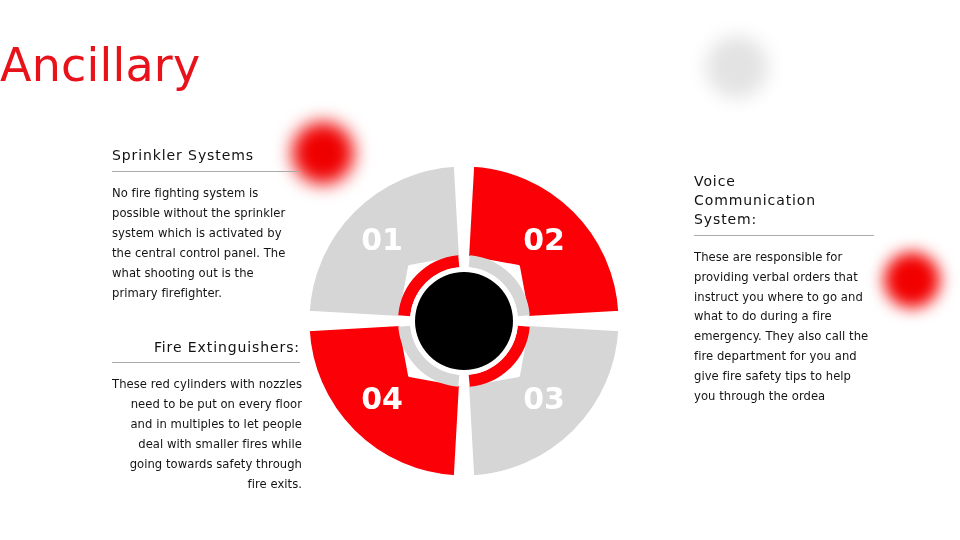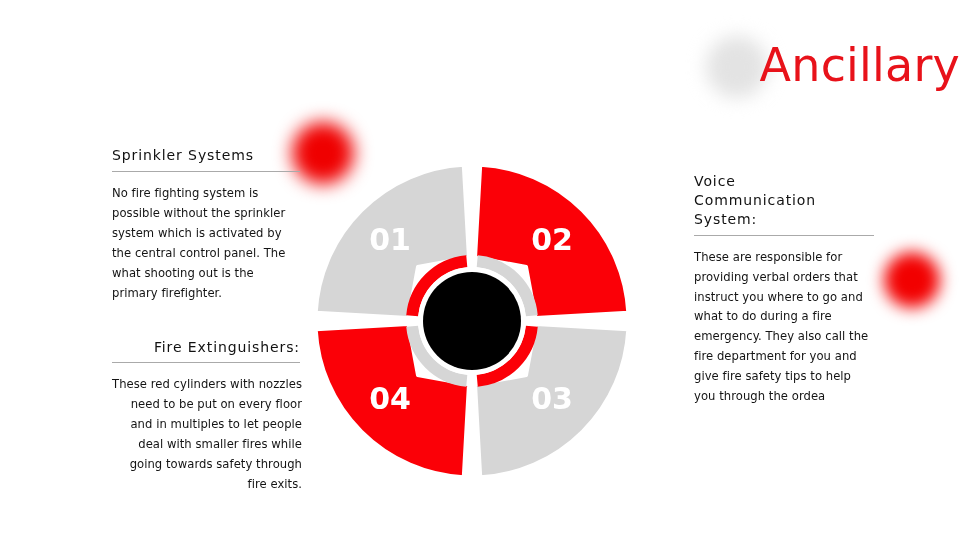--- a/index.html
+++ b/index.html
@@ -42,21 +42,21 @@
     width: 56px; height: 56px;
     background: #f20000;
     filter: blur(8px);
   }
 
   
   #title-block {
     position: absolute;
     left: 0; top: 42px;
     width: 960px;
-    text-align: right;
+    text-align: left;
     line-height: 1.03;
   }
   #title-line1 {
     display: block;
     font-size: 46px;
     color: #e8121a;
     letter-spacing: 0.2px;
   }
   #title-line2 {
     display: block;
@@ -95,21 +95,21 @@
   #left-sec-2 { margin-top: 34px; text-align: right; }
   #left-sec-2 .sec-head { padding-left: 6px; }
   #right-sec-2 { margin-top: 26px; }
 
   #left-sec-1 .sec-body { width: 182px; }
   #left-sec-2 .sec-body { width: 190px; }
 
   
   #donut-wrap {
     position: absolute;
-    left: 312px; top: 161px;
+    left: 304px; top: 161px;
     width: 320px; height: 320px;
   }
   #donut-svg { display: block; width: 320px; height: 320px; }
 
   .seg-label {
     font-family: "DejaVu Sans", sans-serif;
     font-size: 30px;
     font-weight: bold;
     fill: #ffffff;
   }

